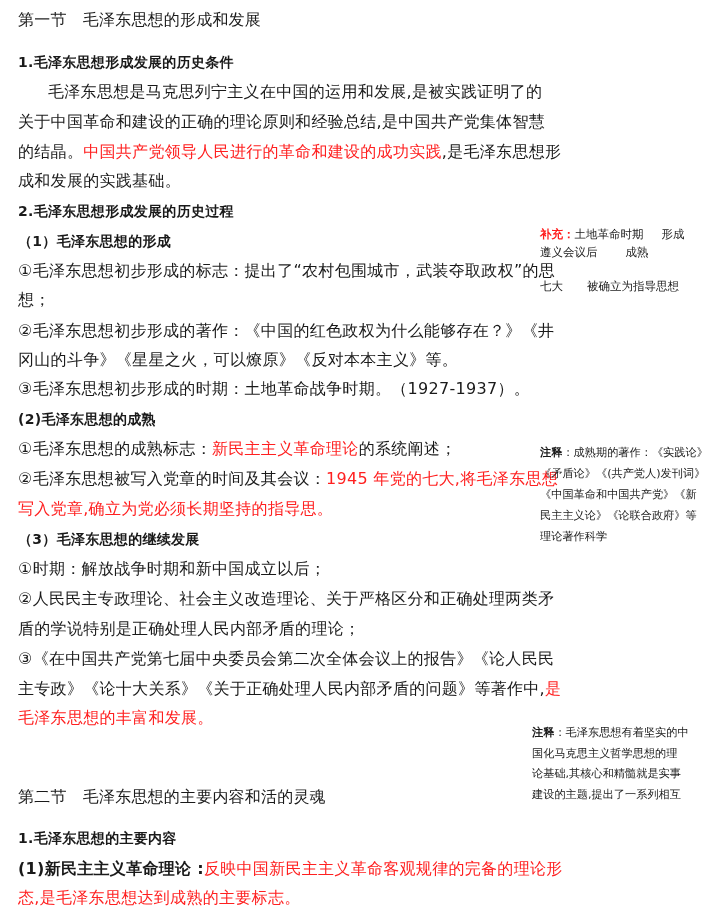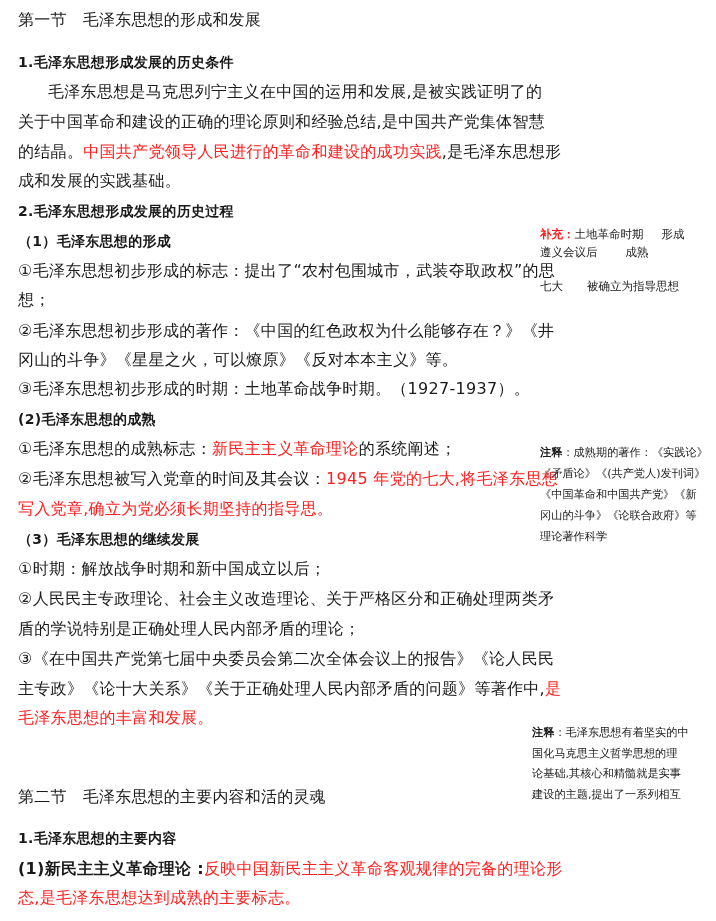--- a/index.html
+++ b/index.html
@@ -79,21 +79,21 @@
   </div>
   <div class="row" style="top:68px">
     <span>七大</span><span class="gap" style="width:24px"></span><span>被确立为指导思想</span>
   </div>
 </div>
 
 <div class="note" style="left:540px; top:429px; width:172px; line-height:21px;margin-top:13px;">
   <div class="nl"><span class="lbl">注释</span><span>：成熟期的著作：《实践论》</span></div>
   <div class="nl">《矛盾论》《(共产党人)发刊词》</div>
   <div class="nl">《中国革命和中国共产党》《新</div>
-  <div class="nl">冈山的斗争》《论联合政府》等</div>
+  <div class="nl">民主主义论》《论联合政府》等</div>
   <div class="nl">理论著作科学</div>
 </div>
 
 <div class="note" style="left:532px; top:723px; width:180px; line-height:20.5px;">
   <div class="nl"><span class="lbl">注释</span><span>：毛泽东思想有着坚实的中</span></div>
   <div class="nl">国化马克思主义哲学思想的理</div>
   <div class="nl">论基础,其核心和精髓就是实事</div>
   <div class="nl">建设的主题,提出了一系列相互</div>
 </div>
 

